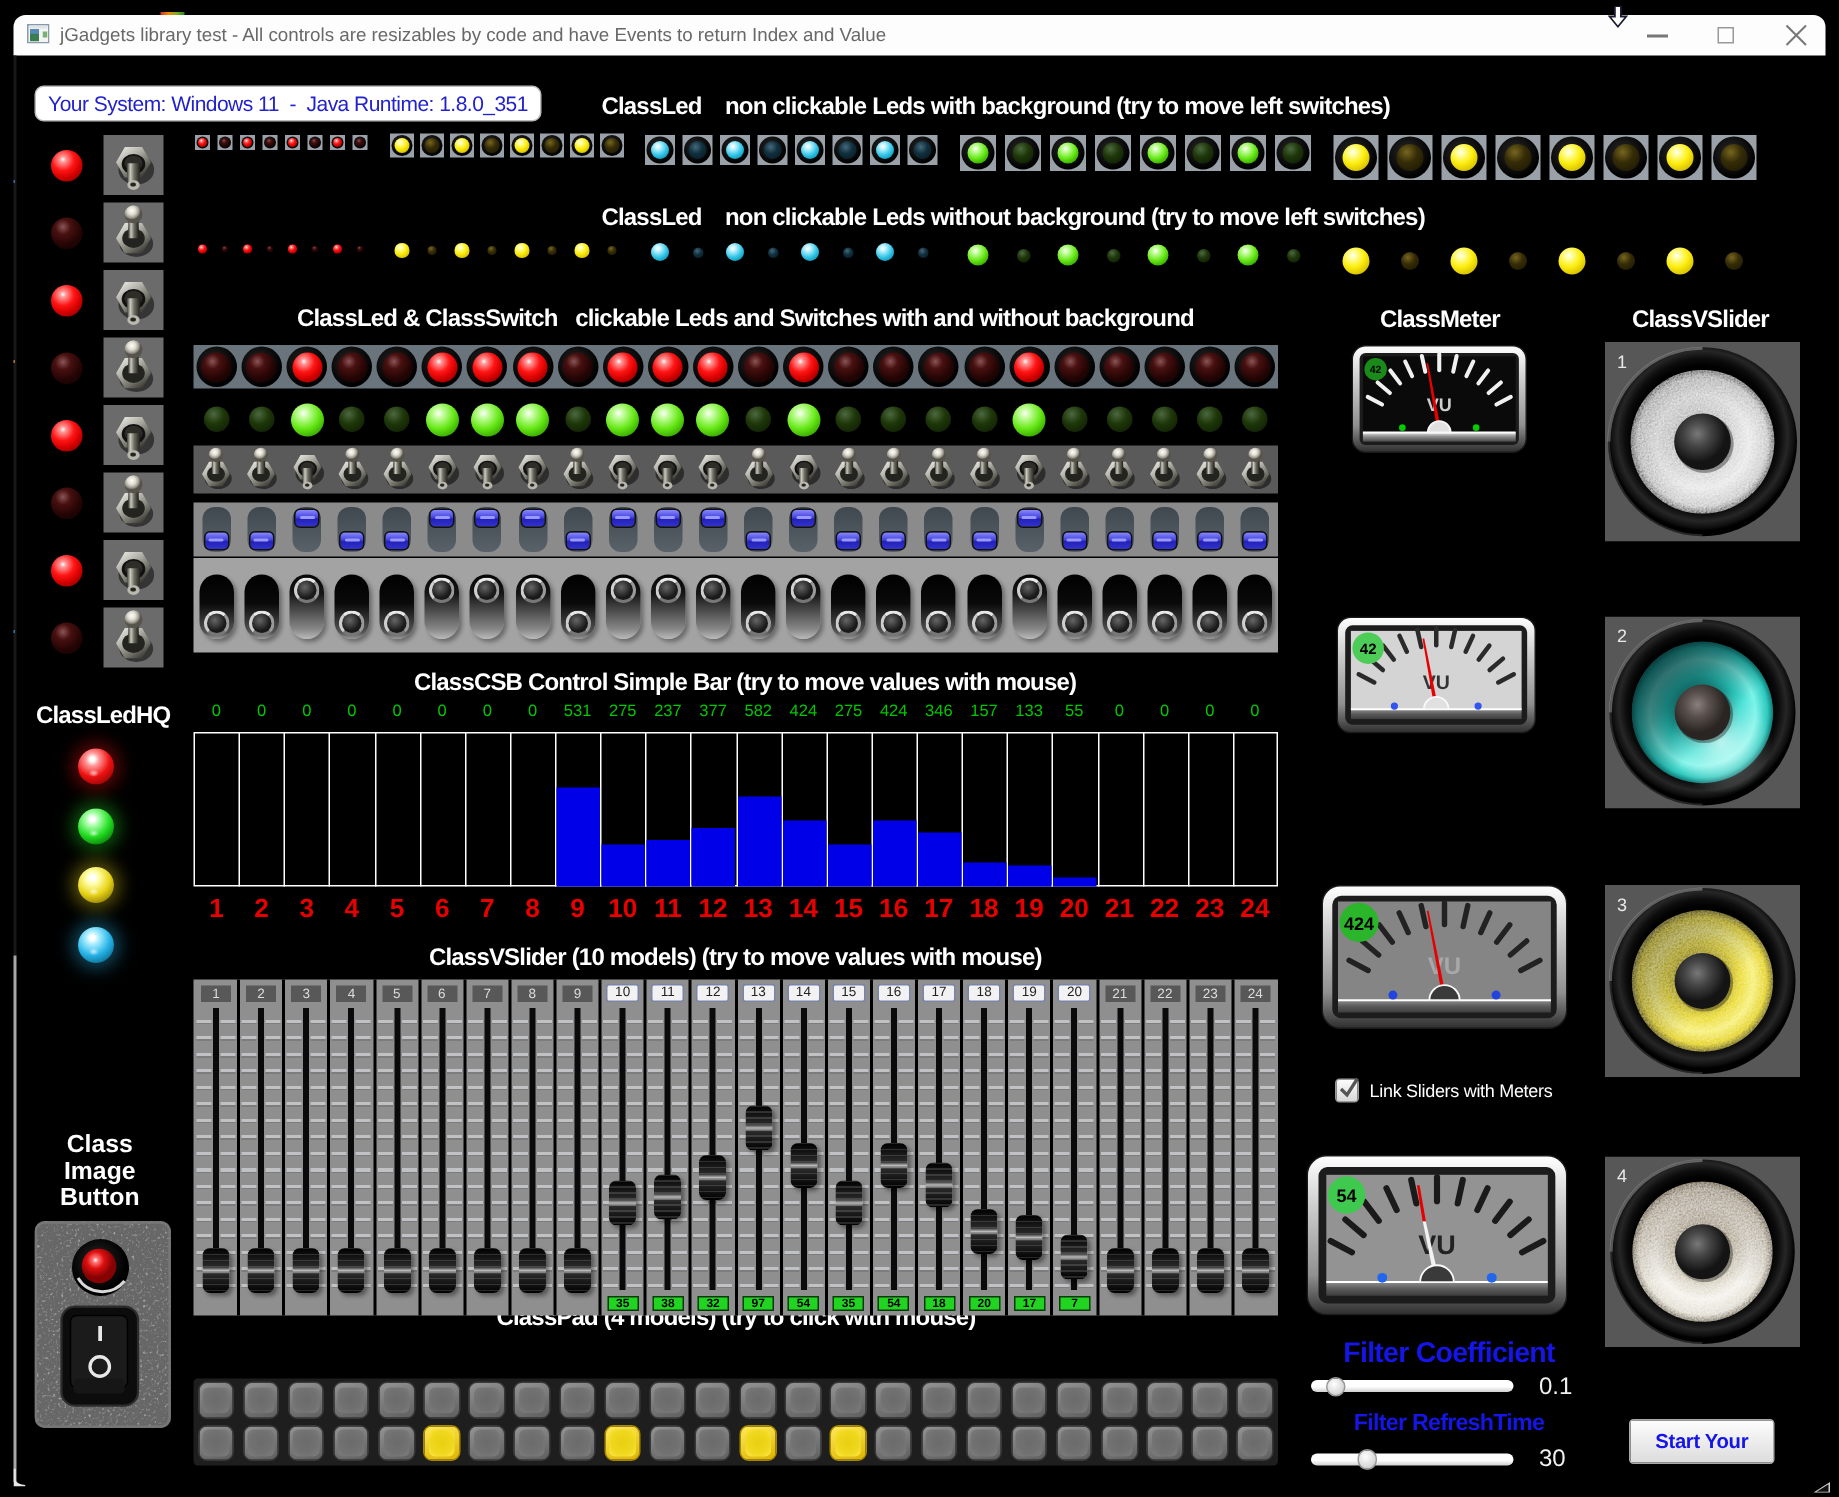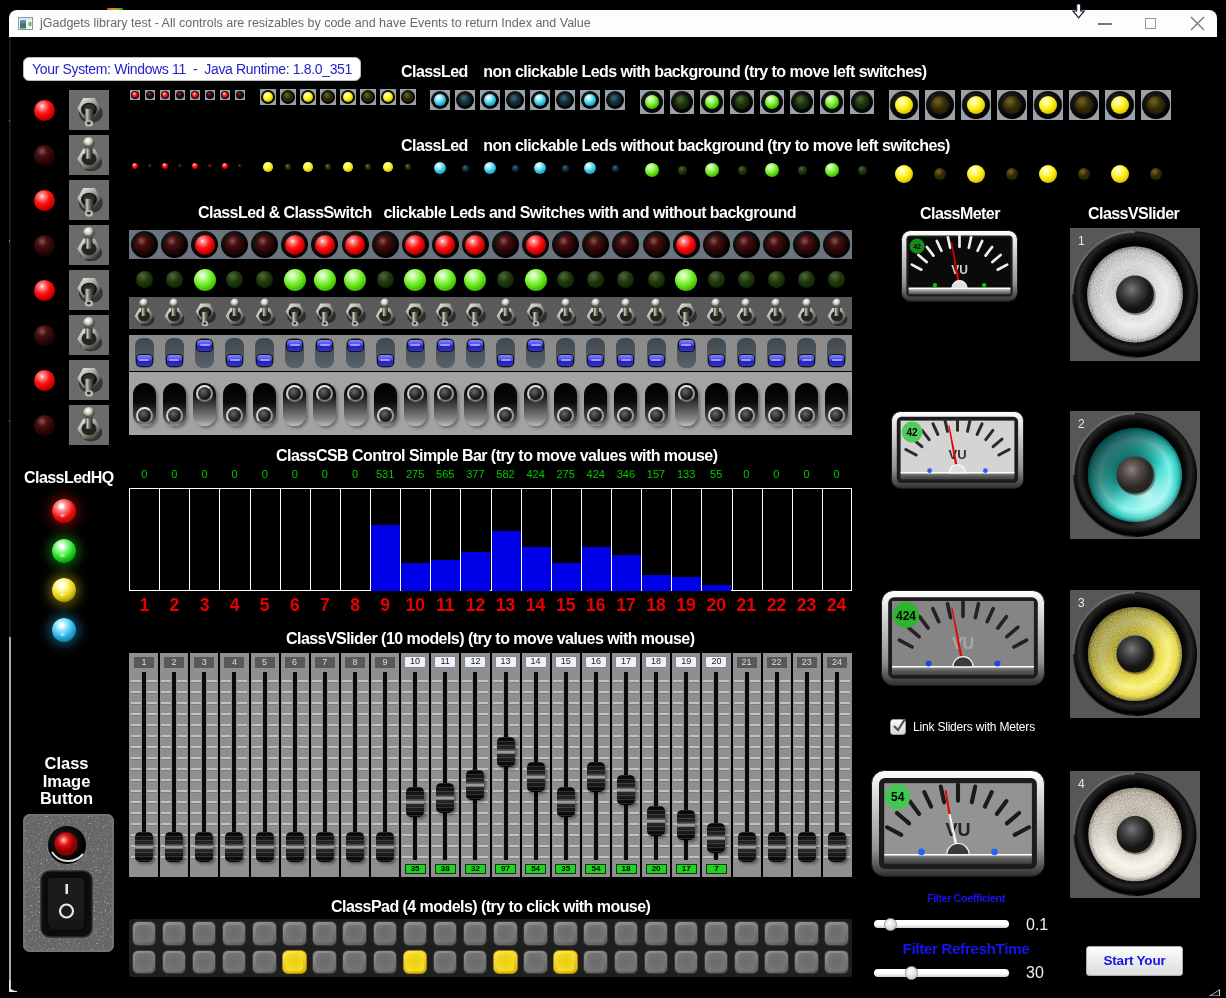--- a/index.html
+++ b/index.html
@@ -33,21 +33,21 @@
 <div style="position:absolute;left:9px;top:637px;width:1.5px;height:351px;background:#a8a8a8"></div>
 <div style="position:absolute;left:9px;top:978px;width:8px;height:12px"><svg width="8" height="12">
       <path d="M0 0 L1.5 0 L1.5 8 Q2.5 10.5 8 11 L8 12 L0 12 Z" fill="#e8e8e8"></path>
     </svg></div>
 <div style="position:absolute;left:23px;top:57px;width:338px;height:24px;background:#fff;border-radius:6px;border:1px solid #bbb;color:#2222cc;font-size:14px;text-align:center;line-height:23px;letter-spacing:-0.35px;white-space:nowrap">Your System: Windows 11&nbsp; - &nbsp;Java Runtime: 1.8.0_351</div>
 <div class="hdr" style="left:401px;top:63px">ClassLed&nbsp;&nbsp;&nbsp;&nbsp;non clickable Leds with background (try to move left switches)</div>
 <div class="hdr" style="left:401px;top:137px">ClassLed&nbsp;&nbsp;&nbsp;&nbsp;non clickable Leds without background (try to move left switches)</div>
 <div class="hdr" style="left:198px;top:204px">ClassLed &amp; ClassSwitch&nbsp;&nbsp;&nbsp;clickable Leds and Switches with and without background</div>
 <div class="hdr" style="left:276px;top:447px">ClassCSB Control Simple Bar (try to move values with mouse)</div>
 <div class="hdr" style="left:286px;top:630px">ClassVSlider (10 models) (try to move values with mouse)</div>
-<div class="hdr" style="left:331px;top:898px">ClassPad (4 models) (try to click with mouse)</div>
+<div class="hdr" style="left:331px;top:870px">ClassPad (4 models) (try to click with mouse)</div>
 <div class="hdr" style="left:920px;top:205px">ClassMeter</div>
 <div class="hdr" style="left:1088px;top:205px">ClassVSlider</div>
 <div class="hdr" style="left:24px;top:469px">ClassLedHQ</div>
 <div style="position:absolute;left:34.0px;top:99.5px;width:21px;height:21px;border-radius:50%;background:radial-gradient(circle at 38% 30%, #ffffff 0%, #ff9999 10%, #ff1515 38%, #d40000 62%, #5e0000 100%);z-index:3"></div>
 <div style="position:absolute;left:69px;top:90px;width:40px;height:40px;background:#6b6b6b"></div>
 <div style="position:absolute;left:74.0px;top:90.0px;width:30px;height:40px"><svg width="30" height="40" viewBox="0 0 24 32">
       <defs>
         <linearGradient id="nut1" x1="0" y1="0" x2="0.8" y2="1">
           <stop offset="0%" stop-color="#f6f6f2"></stop>
           <stop offset="40%" stop-color="#b4b3aa"></stop>
@@ -1345,21 +1345,21 @@
 <div style="position:absolute;left:310.9px;top:468px;width:28px;height:12px;color:#00c800;font-size:11px;text-align:center">0</div>
 <div style="position:absolute;left:310.9px;top:595px;width:28px;height:18px;color:#e80000;font-size:17.5px;font-weight:bold;text-align:center">7</div>
 <div style="position:absolute;left:341.0px;top:468px;width:28px;height:12px;color:#00c800;font-size:11px;text-align:center">0</div>
 <div style="position:absolute;left:341.0px;top:595px;width:28px;height:18px;color:#e80000;font-size:17.5px;font-weight:bold;text-align:center">8</div>
 <div style="position:absolute;left:371.1px;top:468px;width:28px;height:12px;color:#00c800;font-size:11px;text-align:center">531</div>
 <div style="position:absolute;left:371.0px;top:525.3px;width:29.1px;height:65.7px;background:#0000e8"></div>
 <div style="position:absolute;left:371.1px;top:595px;width:28px;height:18px;color:#e80000;font-size:17.5px;font-weight:bold;text-align:center">9</div>
 <div style="position:absolute;left:401.2px;top:468px;width:28px;height:12px;color:#00c800;font-size:11px;text-align:center">275</div>
 <div style="position:absolute;left:401.1px;top:562.7px;width:29.1px;height:28.3px;background:#0000e8"></div>
 <div style="position:absolute;left:401.2px;top:595px;width:28px;height:18px;color:#e80000;font-size:17.5px;font-weight:bold;text-align:center">10</div>
-<div style="position:absolute;left:431.3px;top:468px;width:28px;height:12px;color:#00c800;font-size:11px;text-align:center">565</div>
+<div style="position:absolute;left:431.3px;top:468px;width:28px;height:12px;color:#00c800;font-size:11px;text-align:center">237</div>
 <div style="position:absolute;left:431.2px;top:560.3px;width:29.1px;height:30.7px;background:#0000e8"></div>
 <div style="position:absolute;left:431.3px;top:595px;width:28px;height:18px;color:#e80000;font-size:17.5px;font-weight:bold;text-align:center">11</div>
 <div style="position:absolute;left:461.4px;top:468px;width:28px;height:12px;color:#00c800;font-size:11px;text-align:center">377</div>
 <div style="position:absolute;left:461.4px;top:552.2px;width:29.1px;height:38.8px;background:#0000e8"></div>
 <div style="position:absolute;left:461.4px;top:595px;width:28px;height:18px;color:#e80000;font-size:17.5px;font-weight:bold;text-align:center">12</div>
 <div style="position:absolute;left:491.5px;top:468px;width:28px;height:12px;color:#00c800;font-size:11px;text-align:center">582</div>
 <div style="position:absolute;left:491.5px;top:531.1px;width:29.1px;height:59.9px;background:#0000e8"></div>
 <div style="position:absolute;left:491.5px;top:595px;width:28px;height:18px;color:#e80000;font-size:17.5px;font-weight:bold;text-align:center">13</div>
 <div style="position:absolute;left:521.6px;top:468px;width:28px;height:12px;color:#00c800;font-size:11px;text-align:center">424</div>
 <div style="position:absolute;left:521.6px;top:547.3px;width:29.1px;height:43.7px;background:#0000e8"></div>
@@ -1972,21 +1972,21 @@
       <circle cx="65.0" cy="63.5" r="46.7" fill="#fff" filter="url(#nzs4)" opacity="0.5"></circle>
       <circle cx="66.2" cy="64.7" r="19.1" fill="rgba(0,0,0,0.35)"></circle>
       <circle cx="65.0" cy="63.5" r="18.4" fill="url(#caps4)"></circle>
       <text x="8" y="17" font-family="Liberation Sans,sans-serif" font-size="12" fill="#e8e8e8">4</text>
     </svg></div>
 <div style="position:absolute;left:890px;top:719px;width:16px;height:16px;background:linear-gradient(180deg,#fcfcfc,#d8d8d8);border:1px solid #999;border-radius:3px"></div>
 <div style="position:absolute;left:890px;top:716px;width:19px;height:19px"><svg width="19" height="19">
       <path d="M4 10 L8 14 L15 3" stroke="#555" stroke-width="2.2" fill="none"></path>
     </svg></div>
 <div style="position:absolute;left:911px;top:719.5px;width:126px;color:#fff;font-size:12px;letter-spacing:-0.2px;white-space:nowrap;text-align:center">Link Sliders with Meters</div>
-<div style="position:absolute;left:866px;top:892px;width:200px;color:#1515e8;font-size:11px;font-weight:bold;text-align:center;letter-spacing:-0.5px">Filter Coefficient</div>
+<div style="position:absolute;left:866px;top:892px;width:200px;color:#1515e8;font-size:19px;font-weight:bold;text-align:center;letter-spacing:-0.5px">Filter Coefficient</div>
 <div style="position:absolute;left:874px;top:920px;width:135px;height:8px;background:linear-gradient(180deg,#ffffff 55%,#d0d0d0);border-radius:4px"></div>
 <div style="position:absolute;left:883.5px;top:917.5px;width:13.5px;height:13.5px;border-radius:50%;background:radial-gradient(circle at 40% 35%,#fff,#ccc 85%);border:1px solid #999"></div>
 <div style="position:absolute;left:1026px;top:916px;color:#f0f0f0;font-size:16px">0.1</div>
 <div style="position:absolute;left:866px;top:940px;width:200px;color:#1515e8;font-size:15.5px;font-weight:bold;text-align:center;letter-spacing:-0.5px">Filter RefreshTime</div>
 <div style="position:absolute;left:874px;top:969px;width:135px;height:8px;background:linear-gradient(180deg,#ffffff 55%,#d0d0d0);border-radius:4px"></div>
 <div style="position:absolute;left:904.5px;top:966px;width:13.5px;height:13.5px;border-radius:50%;background:radial-gradient(circle at 40% 35%,#fff,#ccc 85%);border:1px solid #999"></div>
 <div style="position:absolute;left:1026px;top:964px;color:#f0f0f0;font-size:16px">30</div>
 <div style="position:absolute;left:1086px;top:946px;width:97px;height:30px;background:linear-gradient(180deg,#fdfdfd,#dcdcdc);border-radius:3px;border:1px solid #aaa;color:#1515e8;font-size:13.5px;font-weight:bold;text-align:center;line-height:28px;letter-spacing:-0.2px">Start Your</div>
 <div style="position:absolute;left:51.5px;top:498.5px;width:24px;height:24px;border-radius:50%;background:radial-gradient(circle at 40% 30%, #ffffff 0%, #ffffff 7%, #ff9999 20%, #ee1111 52%, #6e0000 96%);box-shadow:0 0 11px 4px #ee111166"></div>
 <div style="position:absolute;left:58.5px;top:512.5px;width:7px;height:5px;border-radius:50%;background:radial-gradient(ellipse, rgba(255,255,255,0.65), rgba(255,255,255,0) 70%)"></div>

